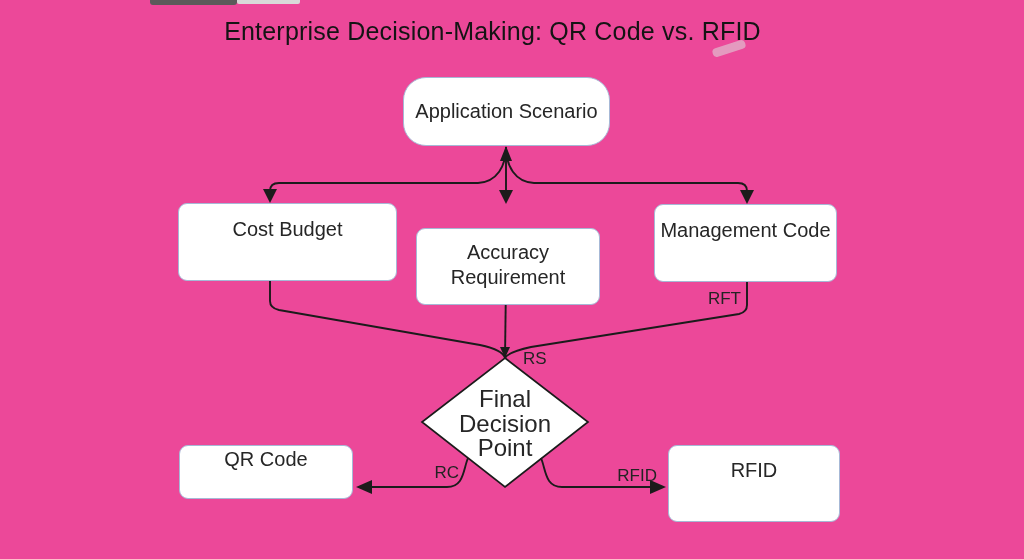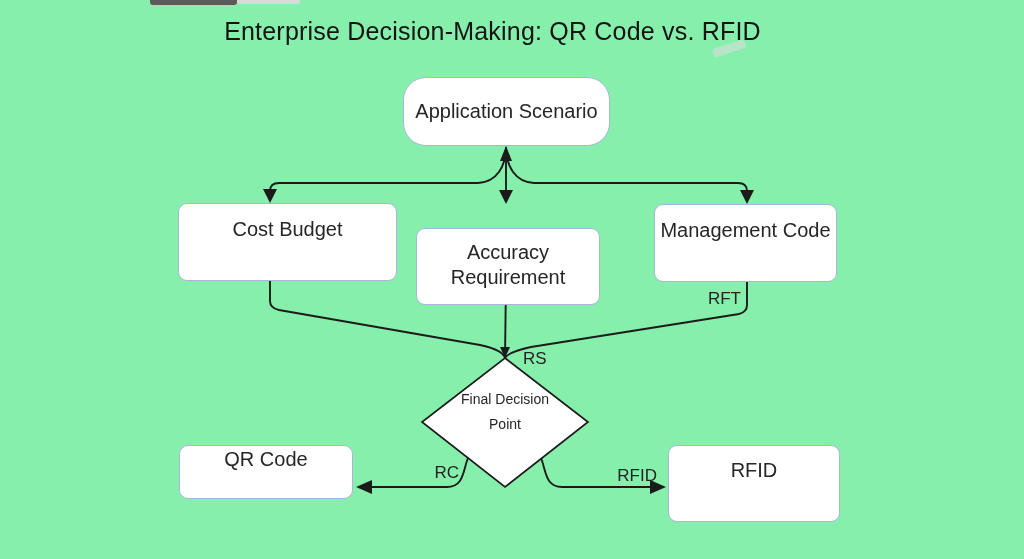--- a/index.html
+++ b/index.html
@@ -1,17 +1,17 @@
 <!DOCTYPE html>
 <html><head>
 <meta charset="utf-8">
 <style>
   html,body{margin:0;padding:0;background:#ffffff;}
   .canvas{
-    position:relative;width:1024px;height:559px;background:#86efac;overflow:hidden;
+    position:relative;width:1024px;height:559px;background:#ec4899;overflow:hidden;
     font-family:"Liberation Sans","DejaVu Sans",sans-serif;color:#2b2b2b;
   }
   .title{
     position:absolute;left:0;top:17px;width:985px;text-align:center;
     font-size:25px;font-weight:500;color:#141414;letter-spacing:0.2px;
   }
   .node{
     position:absolute;box-sizing:border-box;background:#ffffff;
     border:1.6px solid #a6b8d6;border-radius:9px;
     display:flex;align-items:center;justify-content:center;text-align:center;
@@ -20,21 +20,21 @@
   .node.lift{padding-bottom:26px;}
   .node.lift-sm{padding-bottom:4px;}
   .node-app {left:403px;top:77px; width:207px;height:69px;border-radius:23px;}
   .node-cost{left:178px;top:203px;width:219px;height:78px;}
   .node-acc {left:416px;top:204px;width:184px;height:77px;padding-left:18px;padding-right:18px;margin-top:24px;}
   .node-mgmt{left:654px;top:204px;width:183px;height:78px;}
   .node-qr  {left:179px;top:445px;width:174px;height:54px;}
   .node-rfid{left:668px;top:445px;width:172px;height:77px;}
   .diamond-label{
     position:absolute;left:450px;top:387px;width:110px;text-align:center;
-    font-size:14px;line-height:24.5px;color:#262626;
+    font-size:24px;line-height:24.5px;color:#262626;
   }
   svg.edges{position:absolute;left:0;top:0;}
   svg.edges path.edge{fill:none;stroke:#1b1b1b;stroke-width:1.9;}
   svg.edges polygon.head{fill:#1b1b1b;stroke:none;}
   svg.edges polygon.shape{fill:#ffffff;stroke:#1b1b1b;stroke-width:1.7;}
   svg.edges text{font-family:"Liberation Sans","DejaVu Sans",sans-serif;font-size:17px;fill:#232323;}
   .artifact-dark{position:absolute;left:150px;top:0;width:87px;height:5px;background:#5a5a5a;border-radius:0 0 3px 3px;}
   .artifact-light{position:absolute;left:237px;top:0;width:63px;height:4px;background:#d9d9d9;border-radius:0 0 2px 2px;}
   .artifact-smudge{position:absolute;left:712px;top:44px;width:34px;height:9px;background:#dedede;opacity:.55;transform:rotate(-18deg);border-radius:4px;}
 </style>

